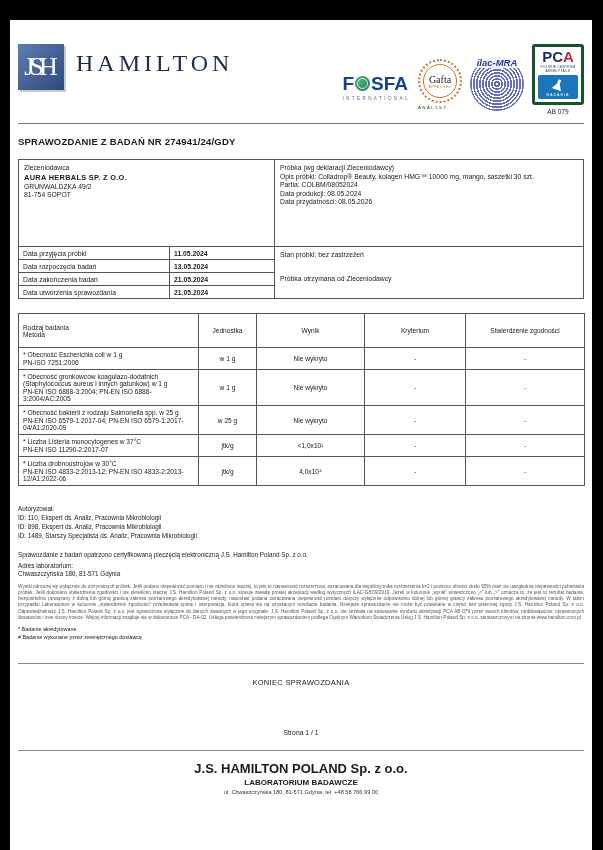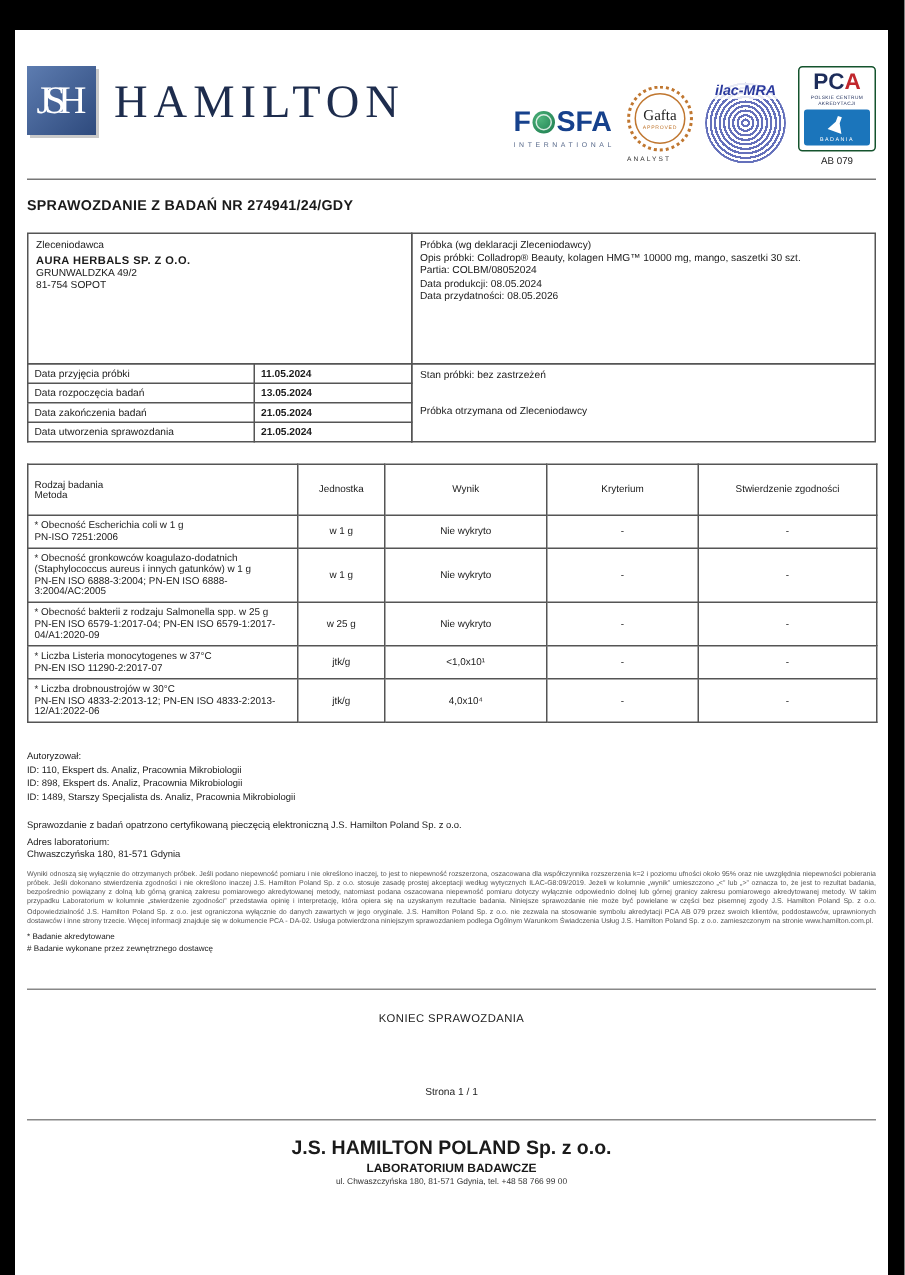--- a/index.html
+++ b/index.html
@@ -4,37 +4,37 @@
 <style>
   * { margin:0; padding:0; box-sizing:border-box; }
   html,body { width:603px; height:850px; }
   body { background:#000; font-family:"Liberation Sans", sans-serif; color:#1a1a1a; position:relative; }
   .page { position:absolute; left:10px; top:0; width:582px; height:838px; background:#fff; overflow:hidden;margin-top:20px; }
   .content { padding:0 8px; }
 
   
   .header-row { display:flex; align-items:flex-start; padding-top:24px; }
   .jsh-square { width:46px; height:46px; background:linear-gradient(135deg,#5d7cb0,#2e4a7d); box-shadow:2px 2px 0 #c9c9c9; color:#fff; font-family:"Liberation Serif", serif; font-size:26px; display:flex; align-items:center; justify-content:center; letter-spacing:-5px; padding-right:5px; }
-  .brand-name { font-family:"Liberation Serif", serif; font-size:31px; color:#1d2c4d; letter-spacing:4px; margin-left:12px; margin-top:6px; }
+  .brand-name { font-family:"Liberation Serif", serif; font-size:24px; color:#1d2c4d; letter-spacing:4px; margin-left:12px; margin-top:6px; }
   .logo-strip { display:flex; align-items:center; margin-left:auto; gap:8px; }
   .fosfa { text-align:center; margin-top:14px; }
   .fosfa-line { display:flex; align-items:center; font-weight:bold; font-size:19px; color:#16418c; }
   .globe { width:15px; height:15px; border-radius:50%; background:radial-gradient(circle at 35% 35%, #4db37a, #1b7a4d); margin:0 1px; position:relative; }
   .globe:after { content:""; position:absolute; inset:2px; border-radius:50%; border:1px solid rgba(255,255,255,.8); }
   .fosfa-sub { font-size:4.6px; letter-spacing:2.4px; color:#5a6b8c; margin-top:1px; }
   .gafta-wrap { text-align:left; margin-top:10px; }
   .gafta-circle { width:44px; height:44px; border-radius:50%; border:2px dotted #c07730; display:flex; flex-direction:column; align-items:center; justify-content:center; }
   .gafta-inner { width:34px; height:34px; border-radius:50%; border:1px solid #c07730; display:flex; flex-direction:column; align-items:center; justify-content:center; }
   .gafta-name { font-family:"Liberation Serif", serif; font-size:10px; color:#222; }
   .gafta-approved { font-size:3.4px; color:#c07730; letter-spacing:.5px; }
   .gafta-analyst { font-size:4.4px; letter-spacing:1.4px; color:#333; margin-top:2px; }
   .ilac { width:54px; height:54px; border-radius:50%; margin-top:8px; background:repeating-radial-gradient(circle at 50% 50%, #ffffff 0 1.5px, #6470bb 1.5px 3px); position:relative; display:flex; align-items:flex-start; justify-content:center;font-style:italic; }
   .ilac-band { background:rgba(255,255,255,.85); width:100%; text-align:center; font-weight:bold; font-size:9.5px; color:#2b3a9e; }
   .pca-wrap { text-align:center; }
-  .pca-box { width:52px; border:1px solid #14532d; border-radius:3px; padding:2px 3px 3px; background:#fff; }
+  .pca-box { width:52px; border:3px solid #14532d; border-radius:3px; padding:2px 3px 3px; background:#fff; }
   .pca-name { font-weight:bold; font-size:15px; color:#1d2c5a; line-height:1; }
   .pca-name .red { color:#c1272d; }
   .pca-sub { font-size:3.2px; color:#1d2c5a; letter-spacing:.3px; margin:1px 0 2px; }
   .pca-badge { background:#1b75bb; border-radius:2px; padding:3px 2px 2px; color:#fff; }
   .pca-badge svg { display:block; margin:0 auto; }
   .pca-badania { font-size:3.6px; letter-spacing:1px; margin-top:1px; }
   .pca-ab { font-size:6.5px; color:#222; margin-top:3px; }
 
   .rule { border-top:1px solid #777; margin-top:8px; }
 

